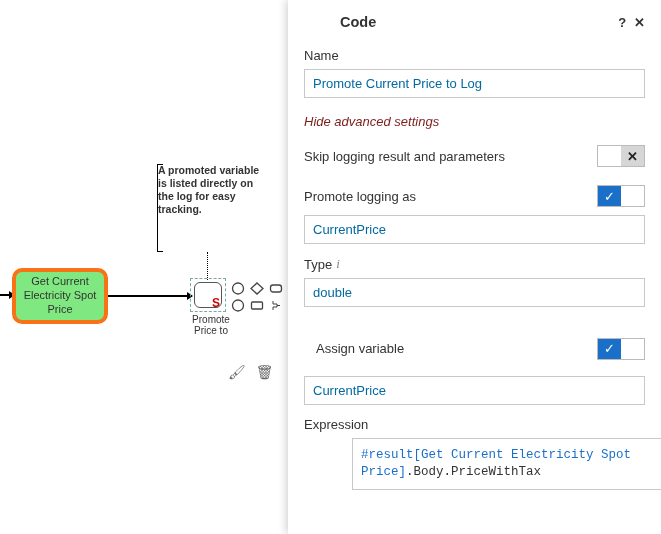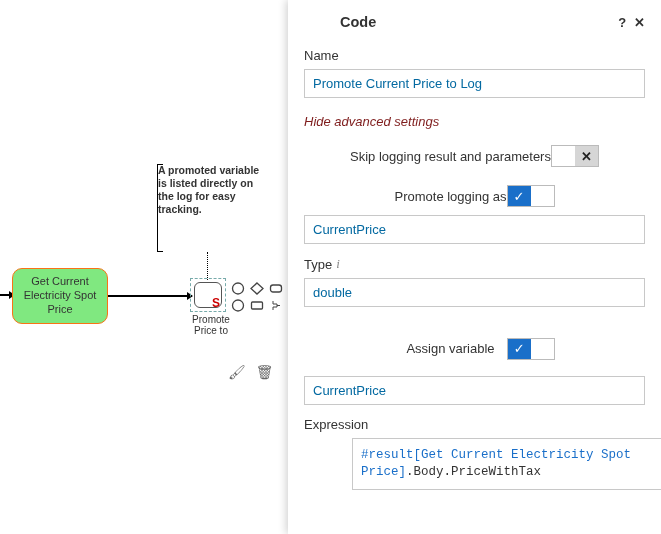--- a/index.html
+++ b/index.html
@@ -19,21 +19,21 @@
     width: 288px;
     height: 534px;
     background: #fff;
   }
   
   .green-node {
     position: absolute;
     left: 12px; top: 268px;
     width: 96px; height: 56px;
     background: #80e880;
-    border: 1px solid #f97316;
+    border: 4px solid #f97316;
     border-radius: 10px;
     display: flex;
     align-items: center;
     justify-content: center;
     text-align: center;
     font-size: 11px;
     line-height: 1.25;
   }
   .arrow-in {
     position: absolute;
@@ -174,21 +174,21 @@
   .link-adv {
     color:#7f1d1d;
     font-style: italic;
     font-size: 13px;
     display:inline-block;
     margin: 4px 0 16px 0;
     cursor:pointer;
   }
   .row {
     display:flex;
-    justify-content:center;
+    justify-content:space-between;
     align-items:center;
     margin-bottom: 8px;
   }
   .toggle {
     width: 48px; height: 22px;
     border:1px solid #bbb;
     display:flex;
     background:#fff;
   }
   .toggle .half { flex:1; display:flex; align-items:center; justify-content:center; }

